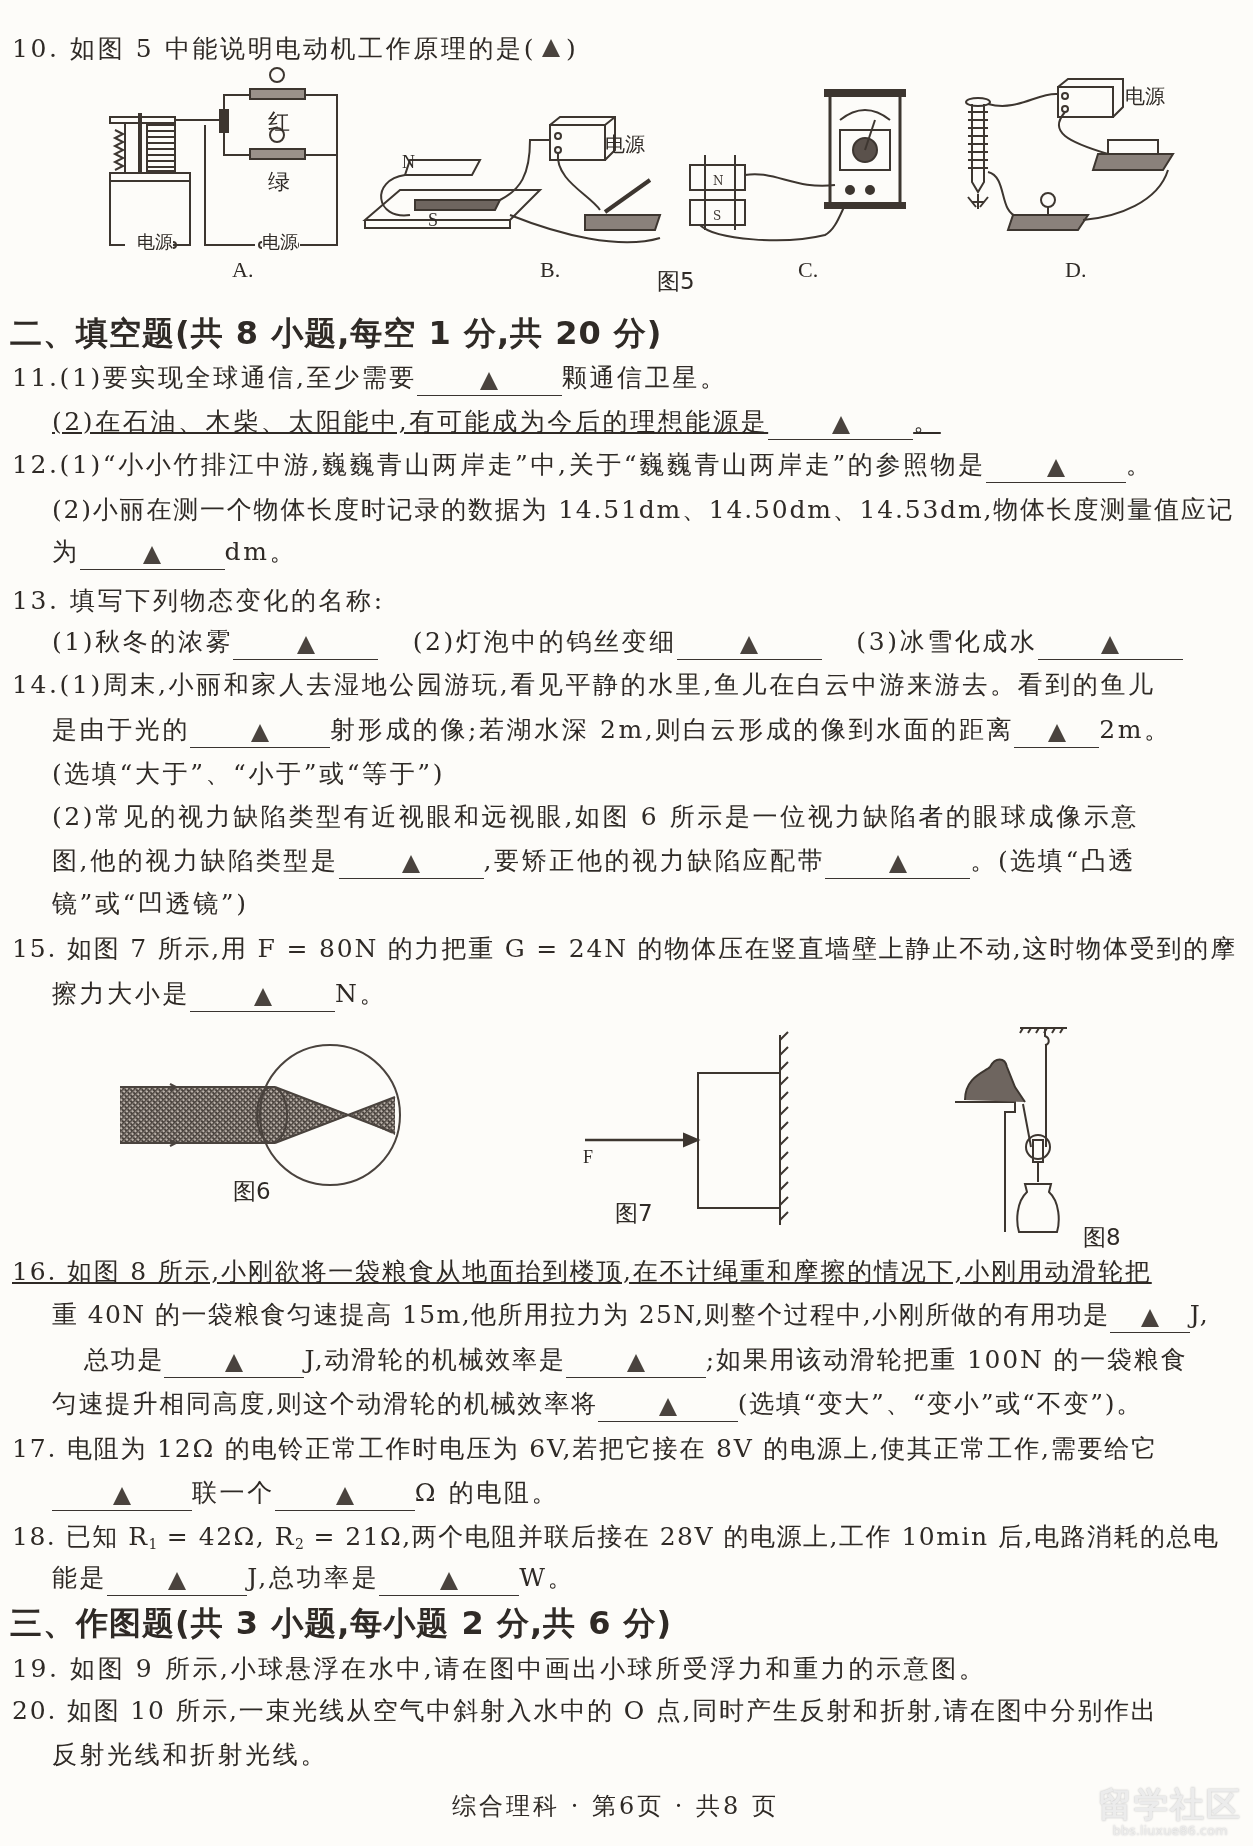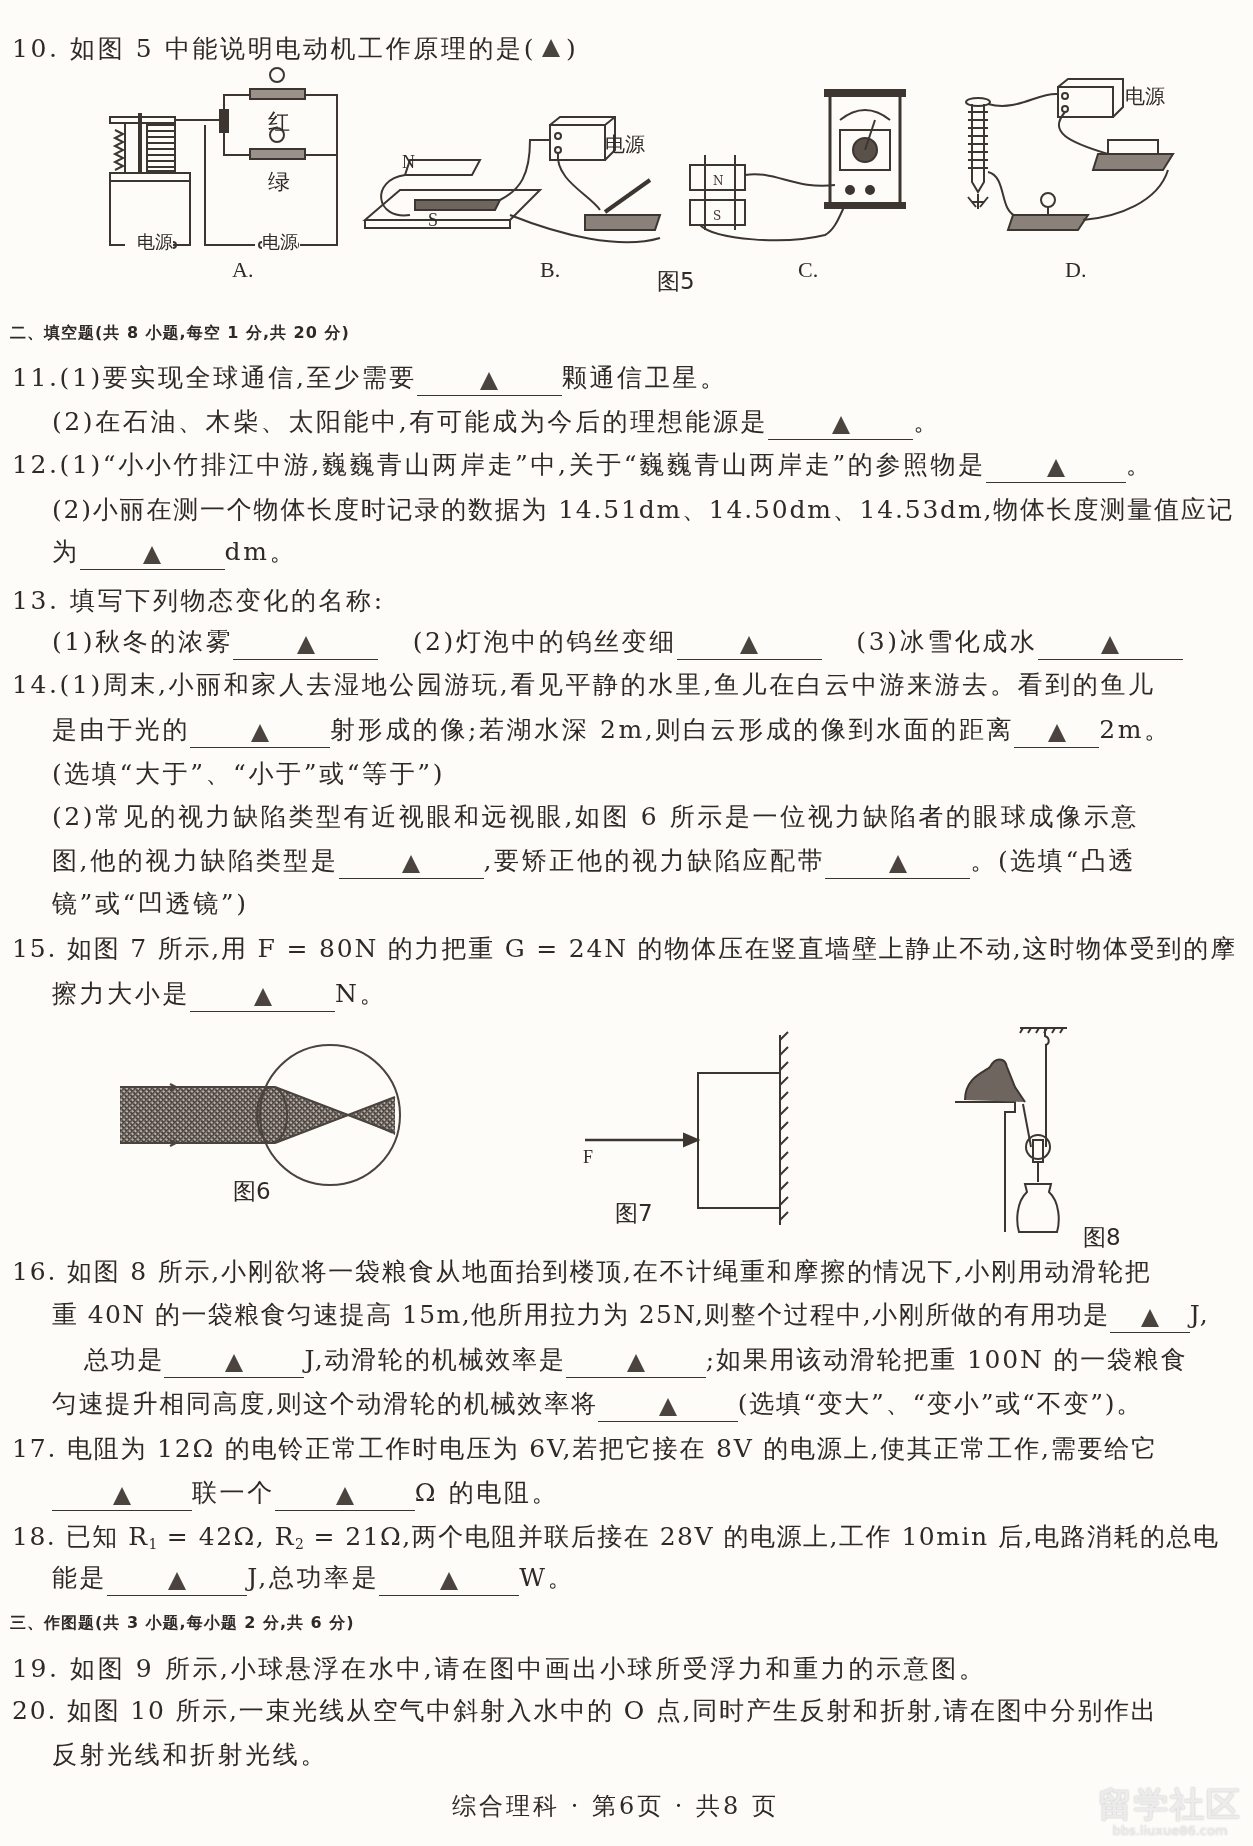--- a/index.html
+++ b/index.html
@@ -1,19 +1,19 @@
 <!DOCTYPE html>
 <html><head>
 <meta charset="utf-8">
 <style>
   html,body{margin:0;padding:0;}
   body{width:1253px;height:1846px;position:relative;overflow:hidden;background:#fdfcf9;
        font-family:"DejaVu Serif","Liberation Serif",serif;color:#2f2a26;}
   .ln{position:absolute;white-space:nowrap;font-size:25px;line-height:30px;letter-spacing:2.6px;}
-  .hd{font-family:"DejaVu Sans","Liberation Sans",sans-serif;font-weight:bold;letter-spacing:1px;font-size:16px;text-align:right;}
+  .hd{font-family:"DejaVu Sans","Liberation Sans",sans-serif;font-weight:bold;letter-spacing:1px;font-size:32px;text-align:right;}
   .blank{display:inline-block;border-bottom:1.5px solid #3a3430;text-align:center;height:26px;vertical-align:-4px;line-height:26px;letter-spacing:0;}
   .tri{display:inline-block;width:0;height:0;border-left:9px solid transparent;border-right:9px solid transparent;border-bottom:18px solid #4a433e;vertical-align:0px;}
   sub{font-size:14px;vertical-align:-4px;line-height:0;letter-spacing:0;}
   .lbl{position:absolute;font-size:22px;line-height:24px;font-family:"Liberation Serif",serif;}
   .figlbl{position:absolute;font-size:23px;line-height:26px;font-family:"DejaVu Sans","Liberation Sans",sans-serif;}
   svg{position:absolute;overflow:visible;}
   .footer{position:absolute;left:452px;top:1790px;font-size:24px;letter-spacing:3px;white-space:nowrap;}
   .wm{position:absolute;left:1095px;top:1785px;width:150px;text-align:center;color:#ececec;text-shadow:0 0 2px #bbb;font-family:"DejaVu Sans",sans-serif;}
   .wm .big{font-size:34px;font-weight:bold;letter-spacing:2px;line-height:38px;}
   .wm .small{font-size:13px;line-height:16px;}
@@ -126,21 +126,21 @@
   <path d="M125 138 C160 135 200 120 210 88"></path>
 </svg>
 <span class="lbl" style="left:1125px;top:84px;font-size:20px;">电源</span>
 <span class="lbl" style="left:1065px;top:258px;">D.</span>
 
 <div class="ln hd" style="left:10px;top:318px;">二、填空题(共 8 小题,每空 1 分,共 20 分)</div>
 
 <div class="ln" style="left:12px;top:363px;">
   <span>11.(1)要实现全球通信,至少需要</span><span class="blank" style="width:145px;"><span class="tri"></span></span><span>颗通信卫星。</span>
 </div>
-<div class="ln" style="left:52px;top:407px;">
+<div class="ln" style="left:52px;top:407px;text-decoration:underline;">
   <span>(2)在石油、木柴、太阳能中,有可能成为今后的理想能源是</span><span class="blank" style="width:145px;"><span class="tri"></span></span><span>。</span>
 </div>
 
 <div class="ln" style="left:12px;top:450px;">
   <span>12.(1)“小小竹排江中游,巍巍青山两岸走”中,关于“巍巍青山两岸走”的参照物是</span><span class="blank" style="width:140px;"><span class="tri"></span></span><span>。</span>
 </div>
 <div class="ln" style="left:52px;top:495px;letter-spacing:1.8px;">
   <span>(2)小丽在测一个物体长度时记录的数据为 14.51dm、14.50dm、14.53dm,物体长度测量值应记</span>
 </div>
 <div class="ln" style="left:52px;top:537px;">
@@ -207,21 +207,21 @@
   <path d="M10 80 H70 V90 H60 V210"></path>
   <path d="M20 78 C20 55 40 50 45 45 C50 35 60 35 62 45 L70 65 L80 80" fill="#6e655f"></path>
   <line x1="78" y1="82" x2="86" y2="125"></line>
   <circle cx="93" cy="125" r="12"></circle>
   <rect x="88" y="118" width="10" height="22"></rect>
   <line x1="93" y1="140" x2="93" y2="160"></line>
   <path d="M80 162 H106 L104 170 C115 180 115 200 112 210 H74 C71 200 71 180 82 170 Z"></path>
 </svg>
 <span class="figlbl" style="left:1083px;top:1212px;margin-top:12px;">图8</span>
 
-<div class="ln" style="left:12px;top:1257px;letter-spacing:1.8px;">16. 如图 8 所示,小刚欲将一袋粮食从地面抬到楼顶,在不计绳重和摩擦的情况下,小刚用动滑轮把</div>
+<div class="ln" style="left:12px;top:1257px;letter-spacing:1.8px;text-decoration:underline;">16. 如图 8 所示,小刚欲将一袋粮食从地面抬到楼顶,在不计绳重和摩擦的情况下,小刚用动滑轮把</div>
 <div class="ln" style="left:52px;top:1300px;letter-spacing:1.4px;">
   <span>重 40N 的一袋粮食匀速提高 15m,他所用拉力为 25N,则整个过程中,小刚所做的有用功是</span><span class="blank" style="width:80px;"><span class="tri"></span></span><span>J,</span>
 </div>
 <div class="ln" style="left:52px;top:1345px;letter-spacing:1.8px;margin-left:32px;">
   <span>总功是</span><span class="blank" style="width:140px;"><span class="tri"></span></span><span>J,动滑轮的机械效率是</span><span class="blank" style="width:140px;"><span class="tri"></span></span><span>;如果用该动滑轮把重 100N 的一袋粮食</span>
 </div>
 <div class="ln" style="left:52px;top:1389px;letter-spacing:1.8px;">
   <span>匀速提升相同高度,则这个动滑轮的机械效率将</span><span class="blank" style="width:140px;"><span class="tri"></span></span><span>(选填“变大”、“变小”或“不变”)。</span>
 </div>
 

